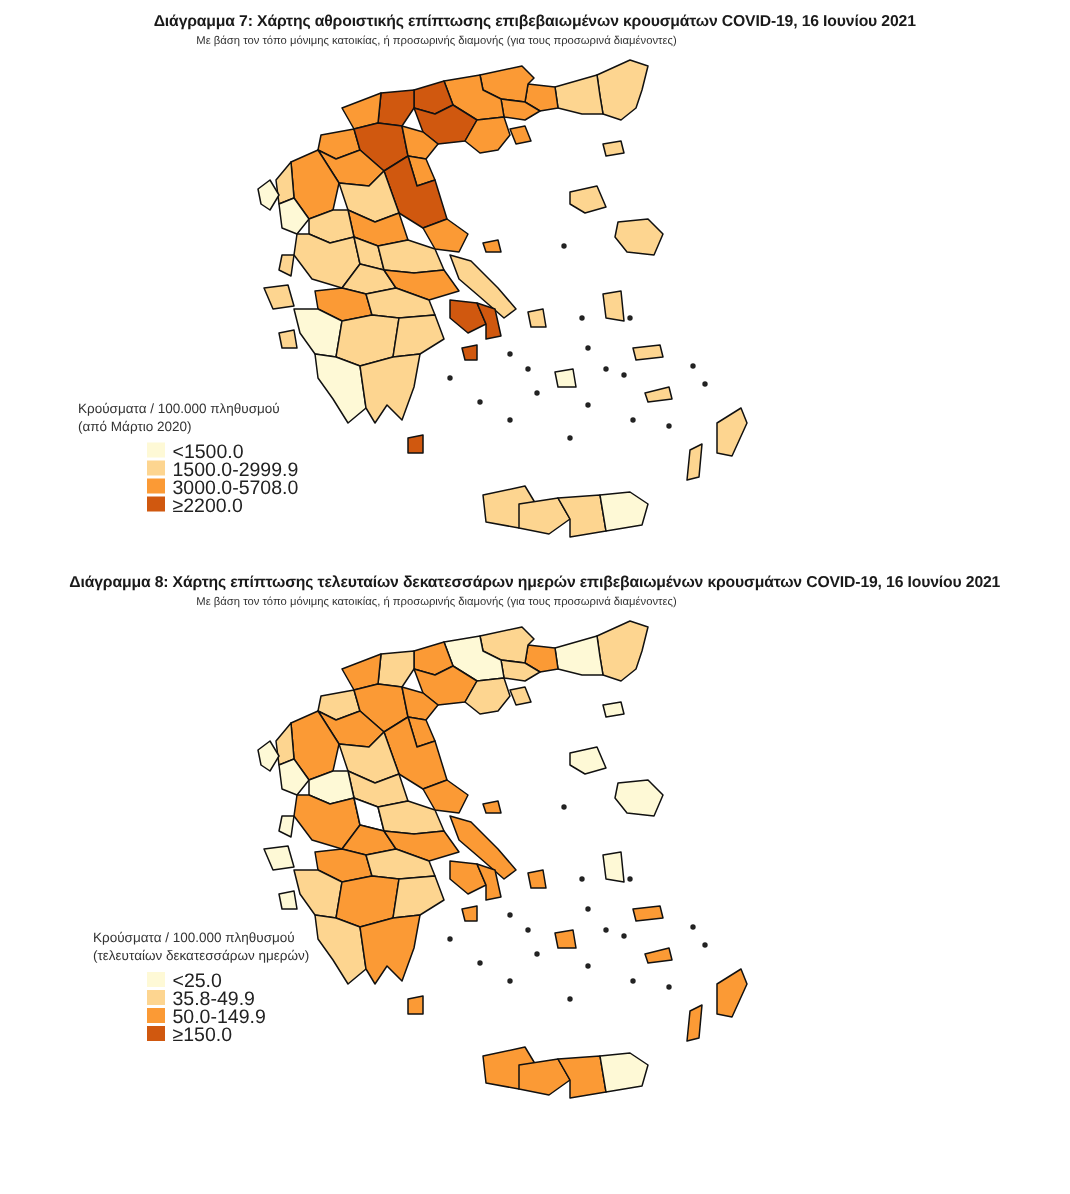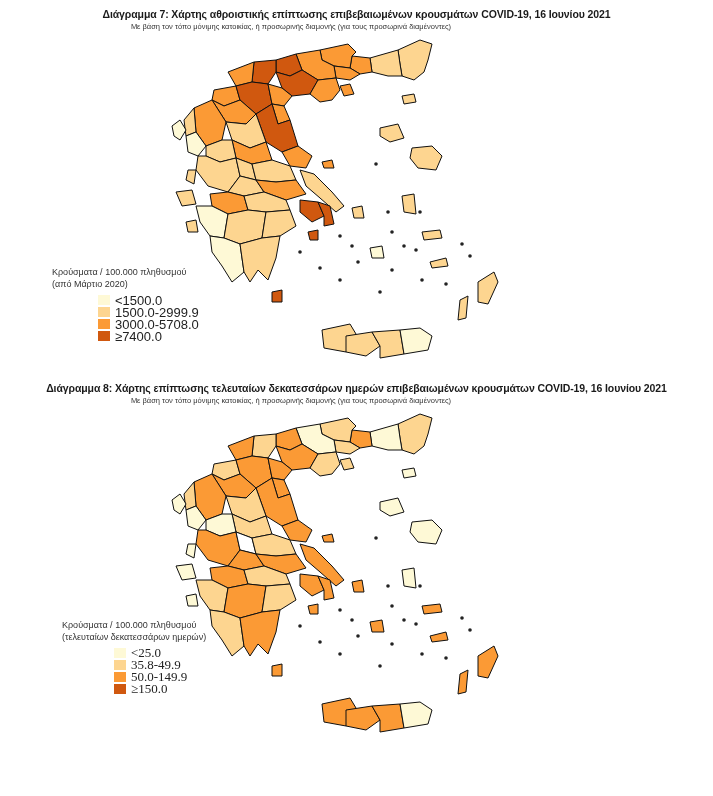--- a/index.html
+++ b/index.html
@@ -121,21 +121,21 @@
       <div class="legend-item">
         <span class="swatch" style="background: rgb(253, 213, 144);"></span>
         <span class="legend-label">1500.0-2999.9</span>
       </div>
       <div class="legend-item">
         <span class="swatch" style="background: rgb(251, 154, 53);"></span>
         <span class="legend-label">3000.0-5708.0</span>
       </div>
       <div class="legend-item">
         <span class="swatch" style="background: rgb(208, 88, 15);"></span>
-        <span class="legend-label">≥7400.0</span>
+        <span class="legend-label">≥2200.0</span>
       </div>
     </div>
   </div>
 </div>
 
 <div class="panel" style="top:374px;height:411px;">
   <div class="title" style="top:8px;">Διάγραμμα 8: Χάρτης επίπτωσης τελευταίων δεκατεσσάρων ημερών επιβεβαιωμένων κρουσμάτων COVID-19, 16 Ιουνίου 2021</div>
   <div class="subtitle" style="top:22px;">Με βάση τον τόπο μόνιμης κατοικίας, ή προσωρινής διαμονής (για τους προσωρινά διαμένοντες)</div>
 
   <svg class="map" style="left:0;top:0;" width="713" height="411" viewBox="0 0 713 411">
@@ -218,21 +218,21 @@
         <circle cx="340" cy="280" r="1.8" fill="#222"></circle>
         <circle cx="300" cy="252" r="1.8" fill="#222"></circle>
         <circle cx="462" cy="244" r="1.8" fill="#222"></circle>
         <circle cx="470" cy="256" r="1.8" fill="#222"></circle>
       </g>
     </svg>
 
   <div class="legend" style="left:62px;top:245px;width:190px;">
     <div class="legend-title">Κρούσματα / 100.000 πληθυσμού</div>
     <div class="legend-title">(τελευταίων δεκατεσσάρων ημερών)</div>
-    <div class="legend-items" style="margin-left:52px;font-family:Liberation Serif, serif;">
+    <div class="legend-items" style="margin-left:36px;">
       <div class="legend-item">
         <span class="swatch" style="background: rgb(254, 249, 214);"></span>
         <span class="legend-label">&lt;25.0</span>
       </div>
       <div class="legend-item">
         <span class="swatch" style="background: rgb(253, 213, 144);"></span>
         <span class="legend-label">35.8-49.9</span>
       </div>
       <div class="legend-item">
         <span class="swatch" style="background: rgb(251, 154, 53);"></span>

